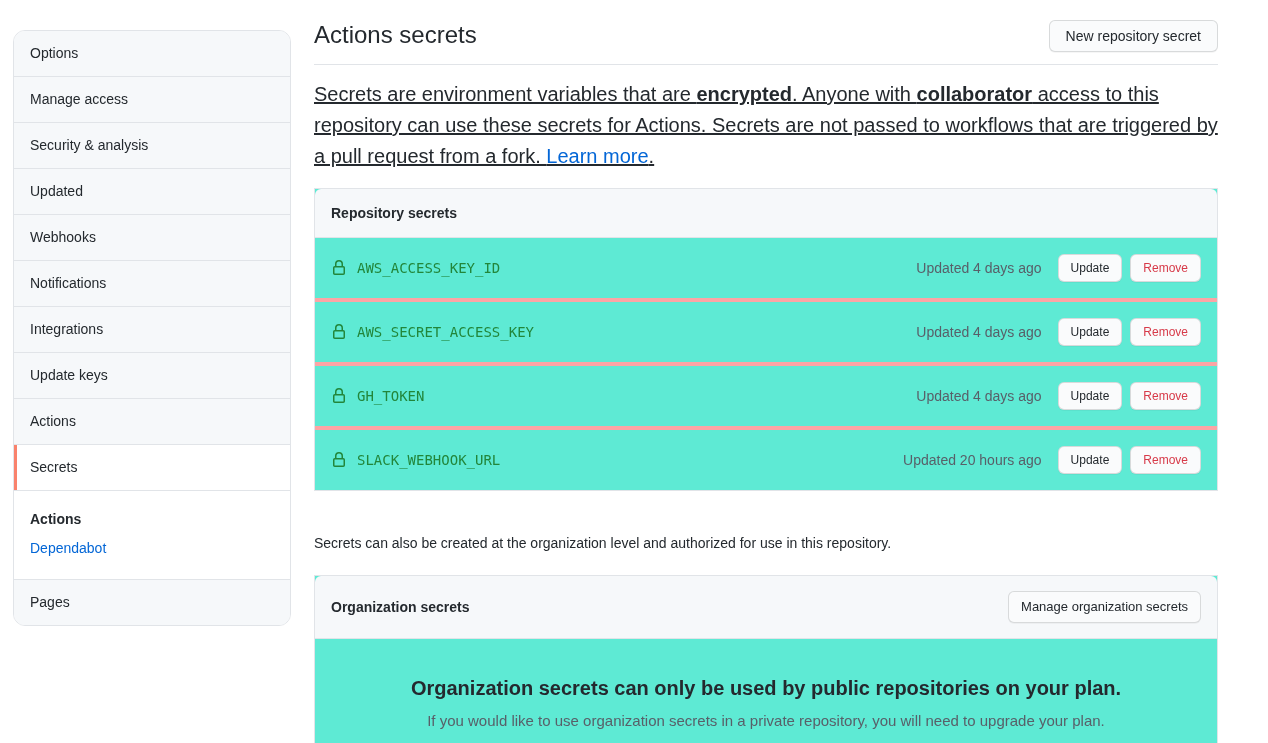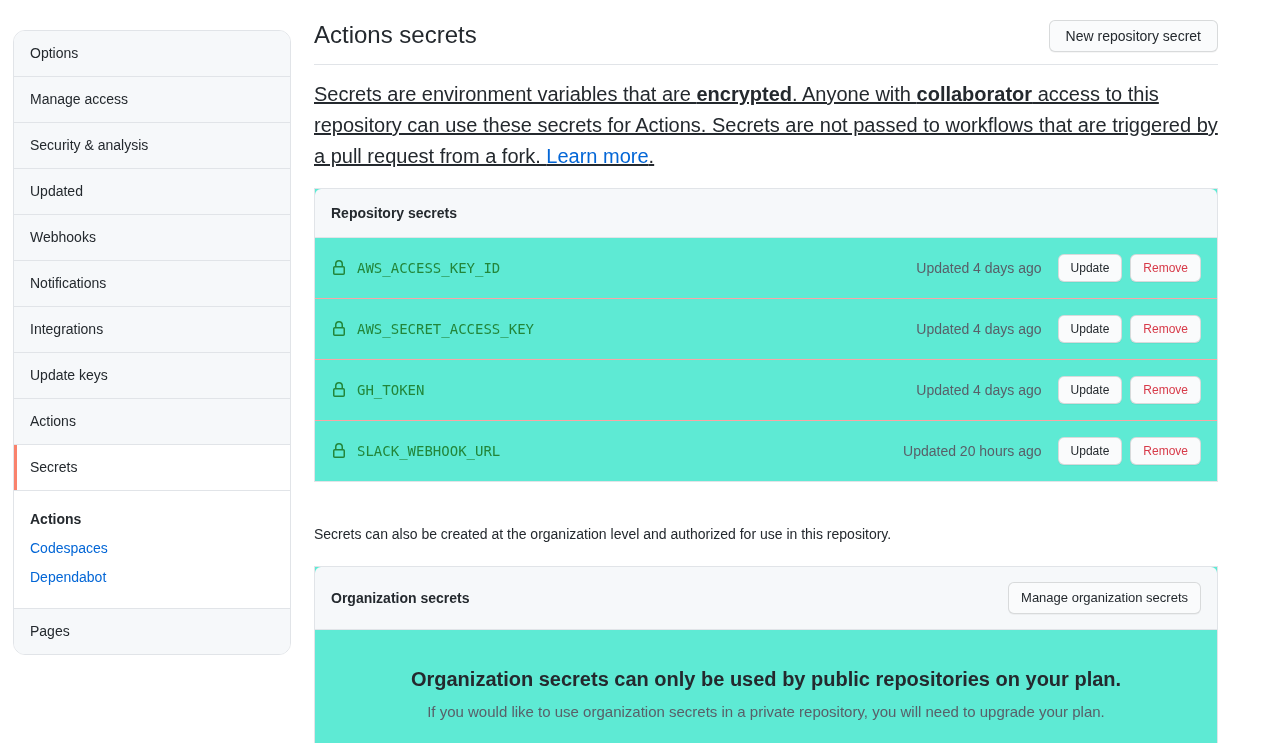--- a/index.html
+++ b/index.html
@@ -121,21 +121,21 @@
     border-bottom: 1px solid #e1e4e8;
     border-radius: 6px 6px 0 0;
     padding: 16px;
     font-size: 14px;
     font-weight: 600;
   }
   .secret-row {
     display: flex;
     align-items: center;
     padding: 16px;
-    border-bottom: 1px solid #fca5a5;
+    border-bottom: 4px solid #fca5a5;
   }
   .secret-row:last-child { border-bottom: none; }
   .lock-icon {
     display: inline-flex;
     color: #22863a;
     margin-right: 10px;
     flex-shrink: 0;
   }
   .secret-name {
     font-family: "DejaVu Sans Mono", monospace;
@@ -197,21 +197,20 @@
       <a class="nav-item">Security &amp; analysis</a>
       <a class="nav-item">Updated</a>
       <a class="nav-item">Webhooks</a>
       <a class="nav-item">Notifications</a>
       <a class="nav-item">Integrations</a>
       <a class="nav-item">Update keys</a>
       <a class="nav-item">Actions</a>
       <a class="nav-item active">Secrets</a>
       <div class="subnav">
         <a class="subnav-item active">Actions</a>
-        <a class="subnav-item">Codespaces</a>
         <a class="subnav-item">Dependabot</a>
       </div>
       <a class="nav-item">Pages</a>
     </div>
   </nav>
 
   <main class="main">
 
     <div class="main-header">
       <h1 class="page-title">Actions secrets</h1>

